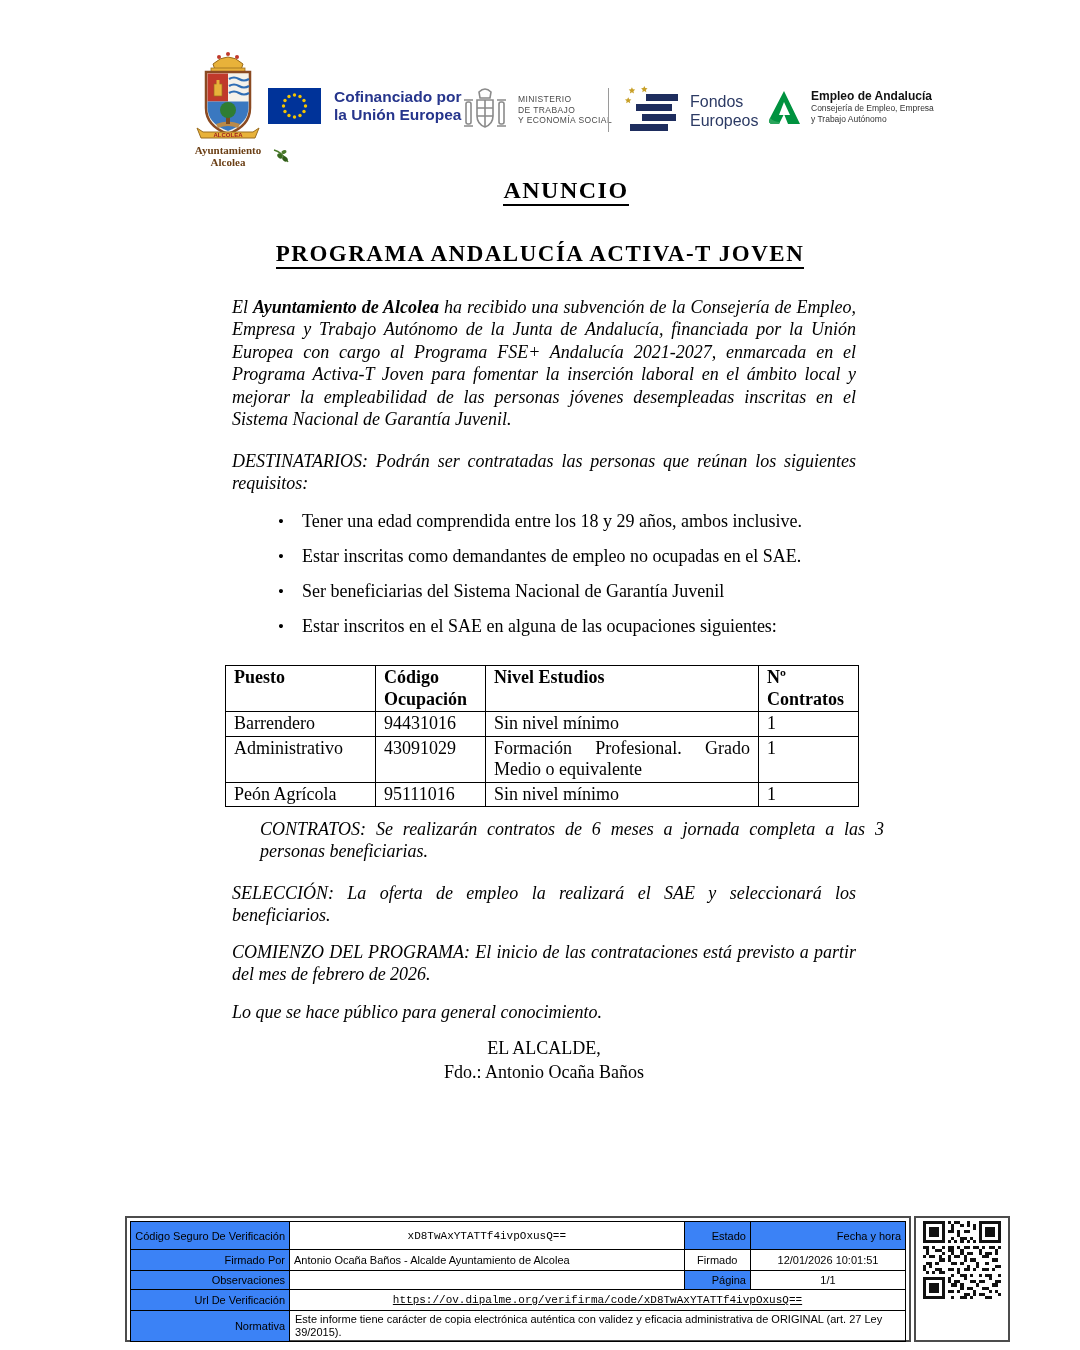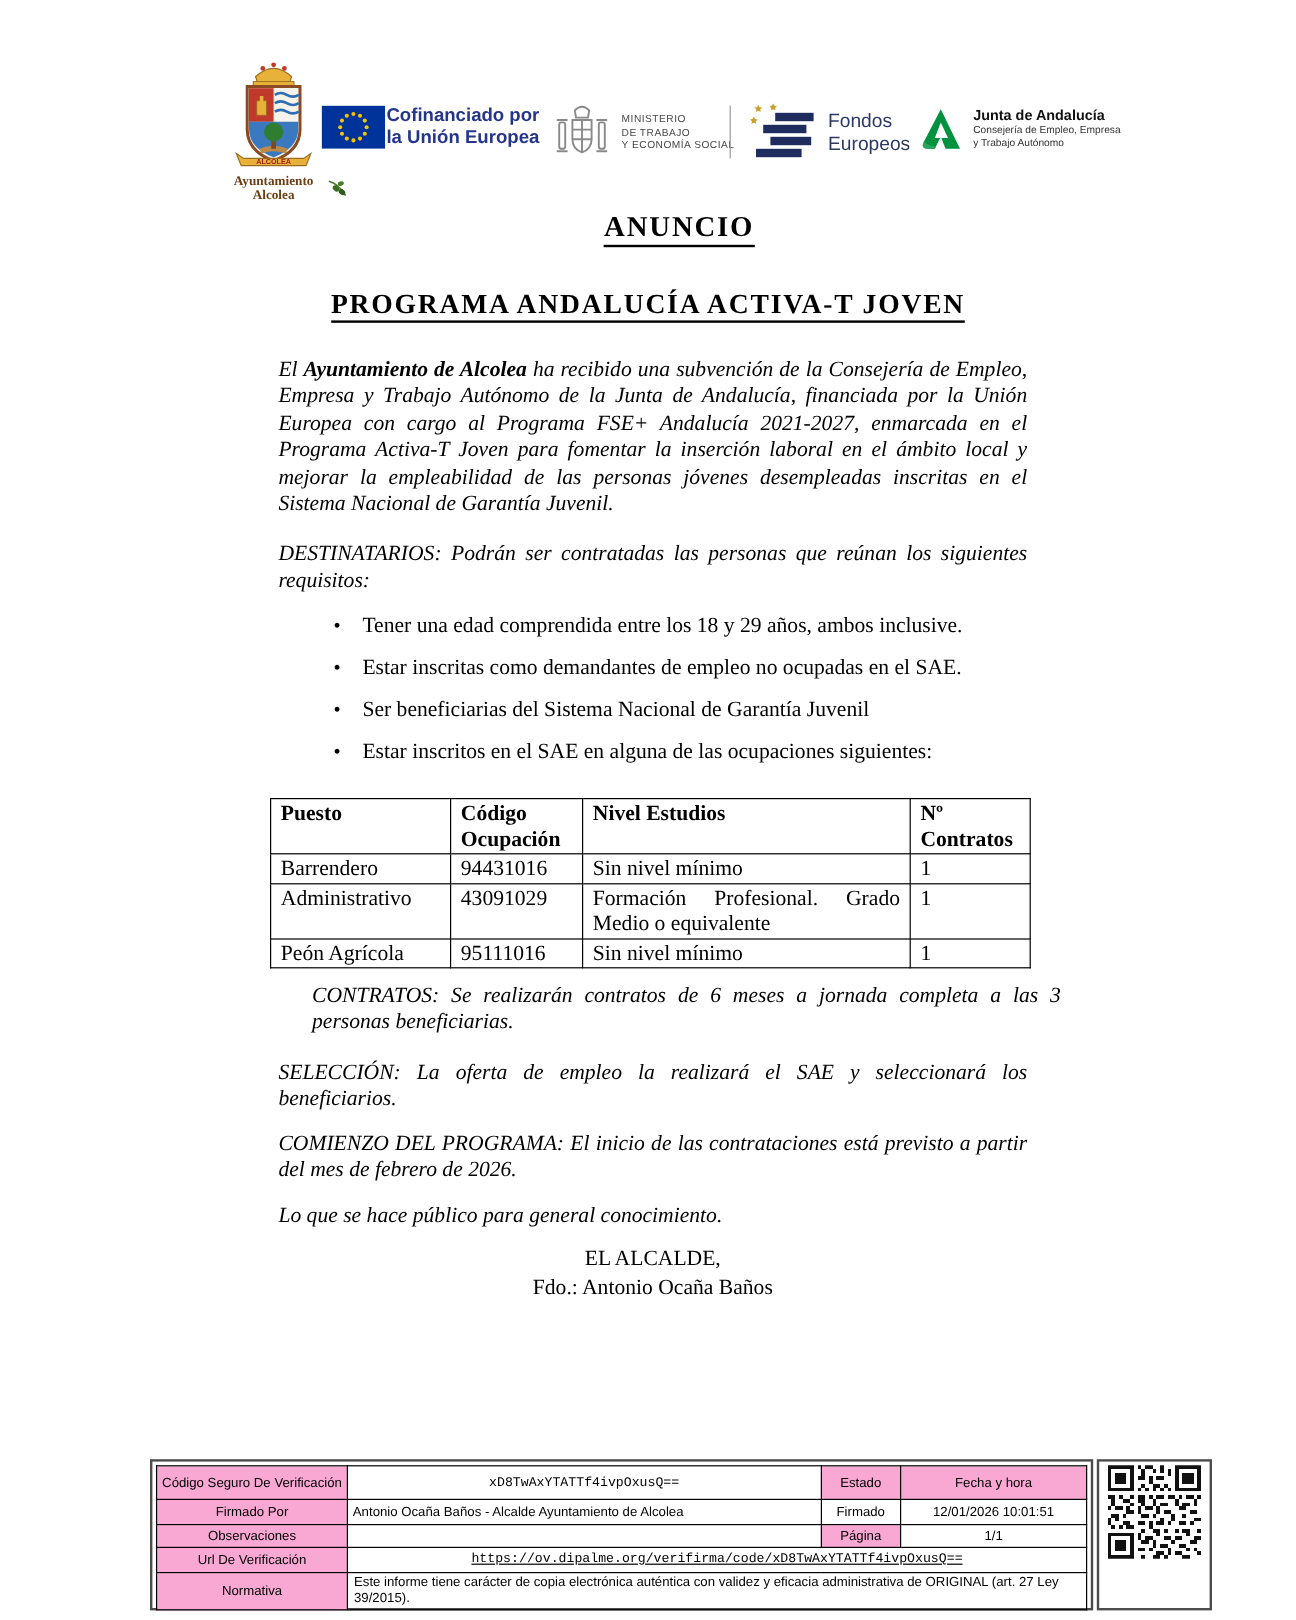--- a/index.html
+++ b/index.html
@@ -9,21 +9,21 @@
     overflow:hidden;
   }
 
   
   .logo-abs { position:absolute; }
   .alcolea { left:166px; top:48px; width:124px; text-align:center; }
   .alcolea .muni-name { font-family:"Liberation Serif", serif; font-weight:bold; 
     font-size:11px; line-height:12px; color:#6b3f15; position:relative; }
   .alcolea .olive { position:absolute; right:-2px; top:2px; }
 
-  .eu-block { left:268px; top:88px; display:flex; align-items:center; gap:1px; }
+  .eu-block { left:268px; top:88px; display:flex; align-items:center; gap:13px; }
   .eu-text { font-family:"Liberation Sans", sans-serif; font-weight:bold; font-size:15.5px;
     line-height:18px; color:#26358c; }
 
   .min-block { left:460px; top:84px; display:flex; align-items:center; gap:8px; }
   .min-text { font-family:"Liberation Sans", sans-serif; font-size:8.5px; line-height:10.5px;
     color:#4a4a4a; letter-spacing:0.4px; }
 
   .logo-divider { left:608px; top:88px; width:1px; height:44px; background:#9a9a9a; }
 
   .fondos-block { left:622px; top:86px; display:flex; align-items:center; gap:10px; }
@@ -59,21 +59,21 @@
     vertical-align:top; text-align:left; line-height:21.5px; font-weight:normal; }
   table.occ th { font-weight:bold; }
   table.occ td.justify { text-align:justify; }
 
   
   .verif-wrap { position:absolute; left:125px; top:1216px; width:786px; height:126px;
     border:2px solid #4c4c4c; padding:3px; box-sizing:border-box; background:#fff; }
   table.verif { width:100%; height:100%; border-collapse:collapse;
     font-family:"Liberation Sans", sans-serif; font-size:11px; text-align:center; }
   table.verif td { border:1px solid #000; padding:0 4px; vertical-align:middle; }
-  table.verif td.lbl { background:#f9a8d4; line-height:12px; }
+  table.verif td.lbl { background:#3b82f6; line-height:12px;text-align:right; }
   table.verif td.mono { font-family:"Liberation Mono", monospace; font-size:11px; }
   table.verif td.left { text-align:left; }
   table.verif .urllink { text-decoration:underline; }
   table.verif td.norm { font-size:11px; line-height:13px; padding:2px 5px; }
 
   .qr-box { position:absolute; left:914px; top:1216px; width:96px; height:126px;
     border:2px solid #4c4c4c; box-sizing:border-box; background:#fff; }
   .qr-box svg { display:block; margin:3px auto 0 auto; }
 </style>
 </head>
@@ -181,21 +181,21 @@
     </div>
   </div>
 
   <div class="logo-abs junta-block">
     <svg width="36" height="40" viewBox="0 0 36 40">
       <path d="M18,3 L34,36 L22,36 L18,26 L13,36 L7,36 Q1,36 4,30 Z" fill="#00923f"></path>
       <path d="M18,14 L24,27 L13,27 Z" fill="#ffffff"></path>
       <path d="M4,30 Q8,34 14,34 L13,36 L7,36 Q1,36 4,30 Z" fill="#2aa55c"></path>
     </svg>
     <div class="junta-text">
-      <div class="jt1">Junta de Andalucía</div>
+      <div class="jt1">Empleo de Andalucía</div>
       <div class="jt2">Consejería de Empleo, Empresa</div>
       <div class="jt2">y Trabajo Autónomo</div>
     </div>
   </div>
 
   <div class="doc-title t1"><span class="u">ANUNCIO</span></div>
   <div class="doc-title t2"><span class="u">PROGRAMA ANDALUCÍA ACTIVA-T JOVEN</span></div>
 
   <div class="para" style="top:296px;"><span>El </span><b>Ayuntamiento de Alcolea</b><span> ha recibido una subvención de la Consejería de Empleo, Empresa y Trabajo Autónomo de la Junta de Andalucía, financiada por la Unión Europea con cargo al Programa FSE+ Andalucía 2021-2027, enmarcada en el Programa Activa-T Joven para fomentar la inserción laboral en el ámbito local y mejorar la empleabilidad de las personas jóvenes desempleadas inscritas en el Sistema Nacional de Garantía Juvenil.</span></div>
 

